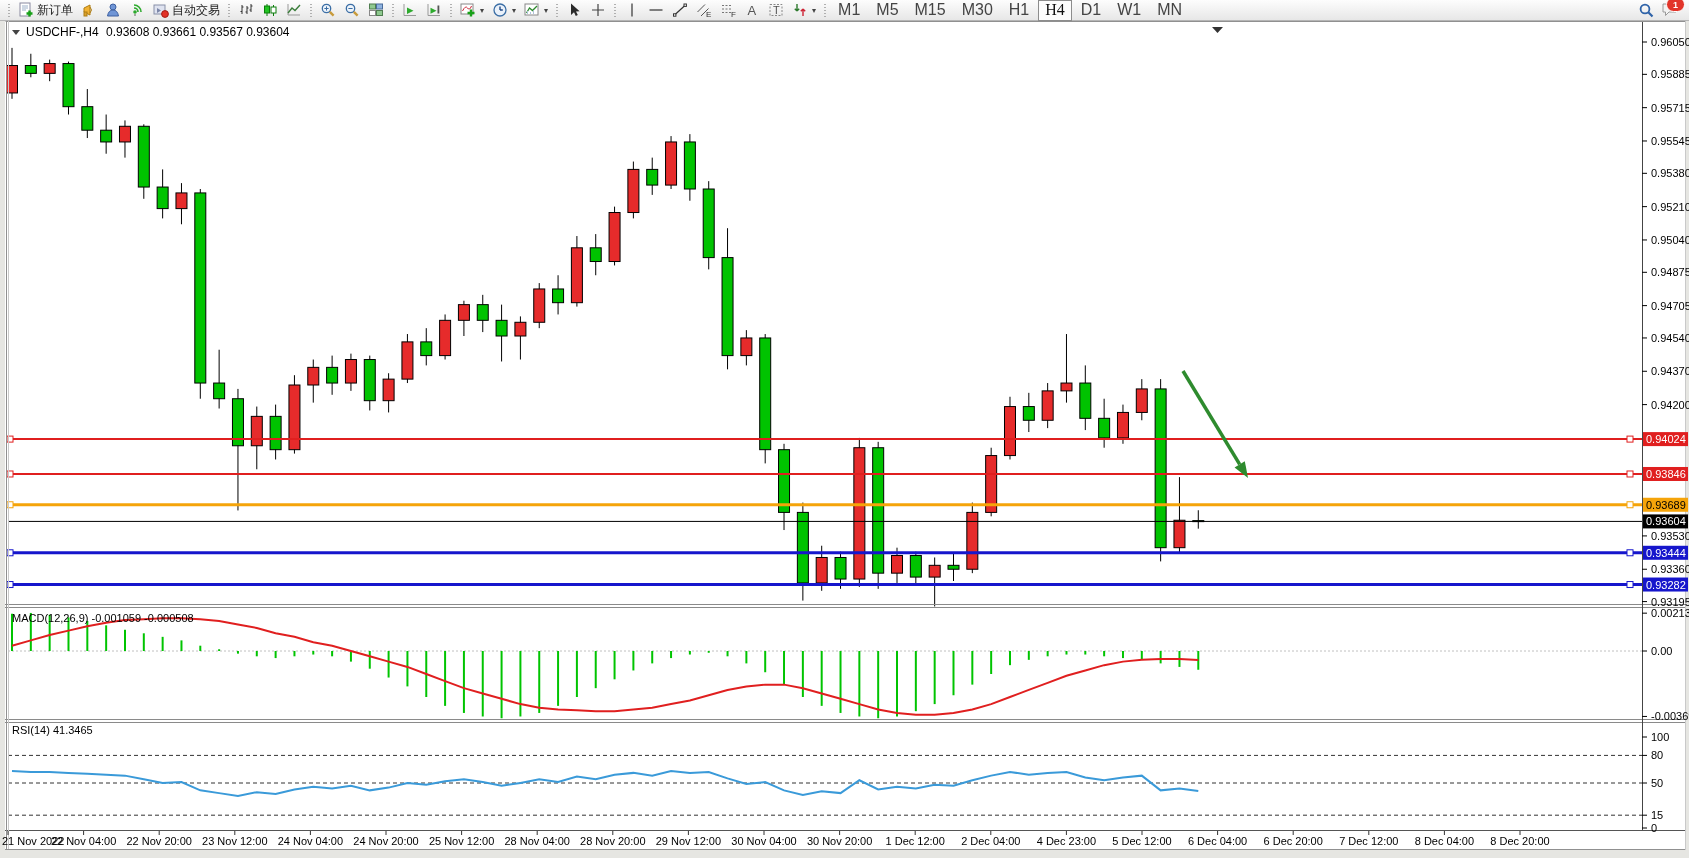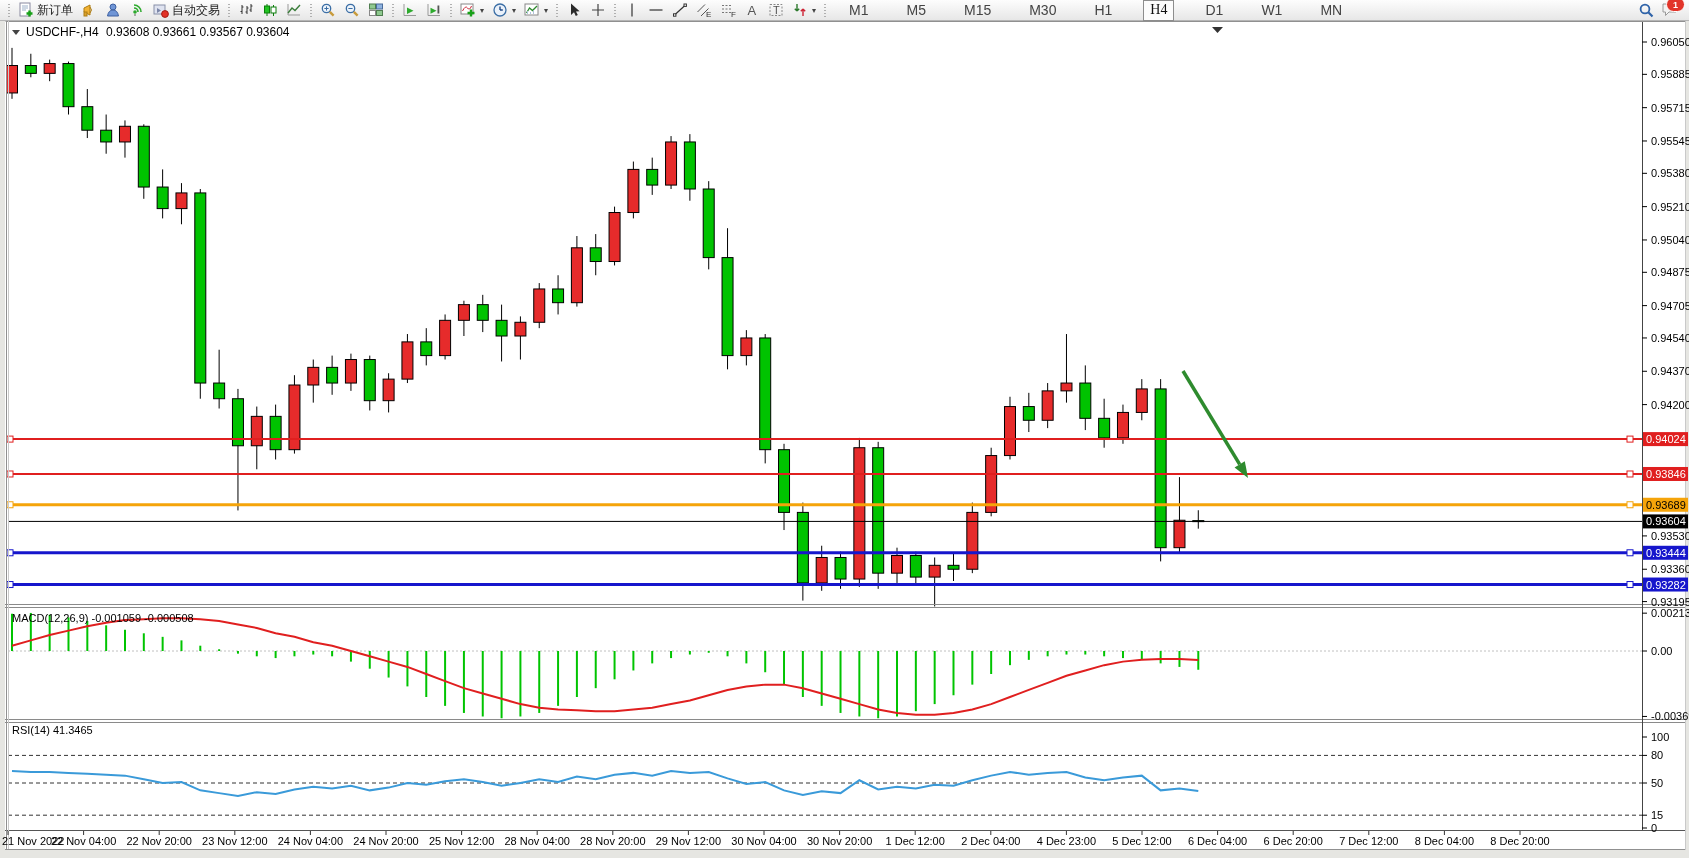--- a/index.html
+++ b/index.html
@@ -9,22 +9,22 @@
   .toolbar{position:absolute;top:0;left:0;width:1689px;height:21px;box-sizing:border-box;
     display:flex;align-items:center;background:linear-gradient(#fdfdfd,#e7e7e7);
     border-bottom:1px solid #b5b5b5;padding:0 4px;}
   .grip{width:4px;height:15px;margin:0 3px;
     background-image:radial-gradient(circle,#b0b0b0 38%,rgba(0,0,0,0) 40%);
     background-size:4px 3px;background-repeat:repeat-y;}
   .tbtn{height:19px;display:flex;align-items:center;gap:3px;padding:7px 3px;border:1px solid transparent;
     border-radius:2px;color:#222;font-size:12px;white-space:nowrap;cursor:default;}
   .tbtn svg{display:block;}
   .ddarrow{font-size:8px;color:#444;margin-left:1px;}
-  .tf{height:17px;padding:1px 6px;display:flex;align-items:center;font-size:14px;color:#444;
-    border:1px solid transparent;margin:0 12px;}
+  .tf{height:17px;padding:1px 6px;display:flex;align-items:center;font-size:16px;color:#444;
+    border:1px solid transparent;margin:0 1px;}
   .tf.active{background:#fcfcfc;border:1px solid #8d8d8d;color:#111;font-family:Liberation Serif, serif;}
   .tb-right{margin-left:auto;display:flex;align-items:center;gap:6px;padding-right:6px;}
   .chat-wrap{position:relative;}
   .badge{position:absolute;top:-4px;right:-6px;min-width:13px;height:13px;border-radius:8px;
     background:#e2352a;color:#fff;font-size:9px;font-weight:bold;display:flex;align-items:center;
     justify-content:center;padding:0 2px;border:1px solid #fff;}
   
   #chart-wrap{position:absolute;top:21px;left:0;width:1689px;height:829px;}
   #chart-svg{display:block;}
   #chart-svg text{font-family:"Liberation Sans",sans-serif;}

